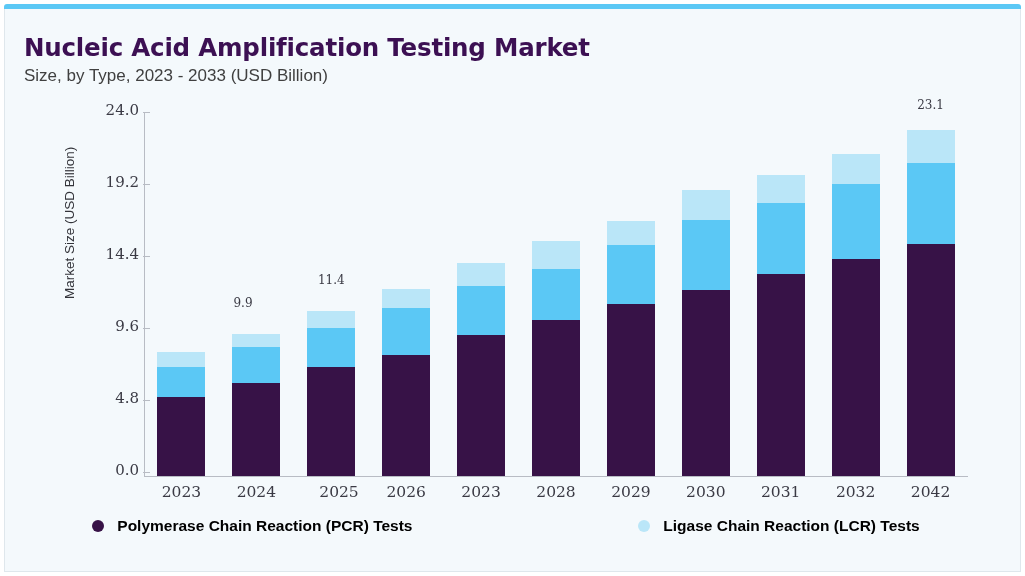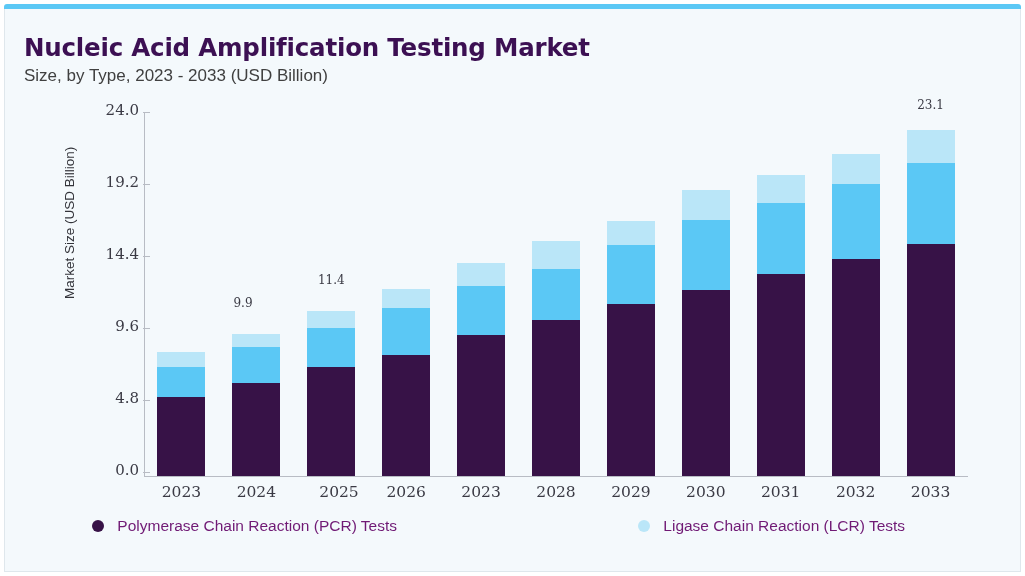--- a/index.html
+++ b/index.html
@@ -78,21 +78,21 @@
     font-size:15.5px;color:#3a3a44;
     font-family:"DejaVu Serif", serif;
   }
   .datalabel{
     position:absolute;width:90px;text-align:center;
     font-size:12px;color:#3a3a44;
     font-family:"DejaVu Serif", serif;
   }
   
   .legend{position:absolute;left:88px;top:508px;width:900px;font-size:0;}
-  .leg-item{display:inline-block;vertical-align:top;font-size:15.5px;color:#701a75;white-space:nowrap;}
+  .leg-item{display:inline-block;vertical-align:top;font-size:15.5px;color:#000000;white-space:nowrap;font-weight:bold;}
   .leg-dot{
     display:inline-block;width:12px;height:12px;border-radius:50%;
     margin-right:9px;vertical-align:-1px;
   }
   .leg-row{height:26px;}
   .leg-right{position:absolute;left:546px;top:0;}
 </style>
 </head>
 <body>
 
@@ -192,21 +192,21 @@
         <div class="seg seg-pcr" style="bottom: 0px; height: 217.5px; background: rgb(55, 18, 71);"></div>
         <div class="seg seg-inaat" style="bottom: 217.5px; height: 75px; background: rgb(91, 200, 245);"></div>
         <div class="seg seg-lcr" style="bottom: 292.5px; height: 30px; background: rgb(186, 230, 248);"></div>
       </div>
       <div class="xtick" style="left: 806.636px;">2032</div>
       <div class="bar-group" style="left: 902.545px; bottom: 101px; height: 360px;">
         <div class="seg seg-pcr" style="bottom: 0px; height: 232.5px; background: rgb(55, 18, 71);"></div>
         <div class="seg seg-inaat" style="bottom: 232.5px; height: 81px; background: rgb(91, 200, 245);"></div>
         <div class="seg seg-lcr" style="bottom: 313.5px; height: 33px; background: rgb(186, 230, 248);"></div>
       </div>
-      <div class="xtick" style="left: 881.545px;">2033</div>
+      <div class="xtick" style="left: 881.545px;">2042</div>
       <div class="datalabel" style="left: 881.545px; top: 88.5px;">23.1</div>
     </div>
 
   <div class="legend">
     <div class="leg-row">
       <span class="leg-item">
         <span class="leg-dot" id="dot0" style="background: rgb(55, 18, 71);"></span>
         <span>Polymerase Chain Reaction (PCR) Tests</span>
       </span>
       <span class="leg-item leg-right">

